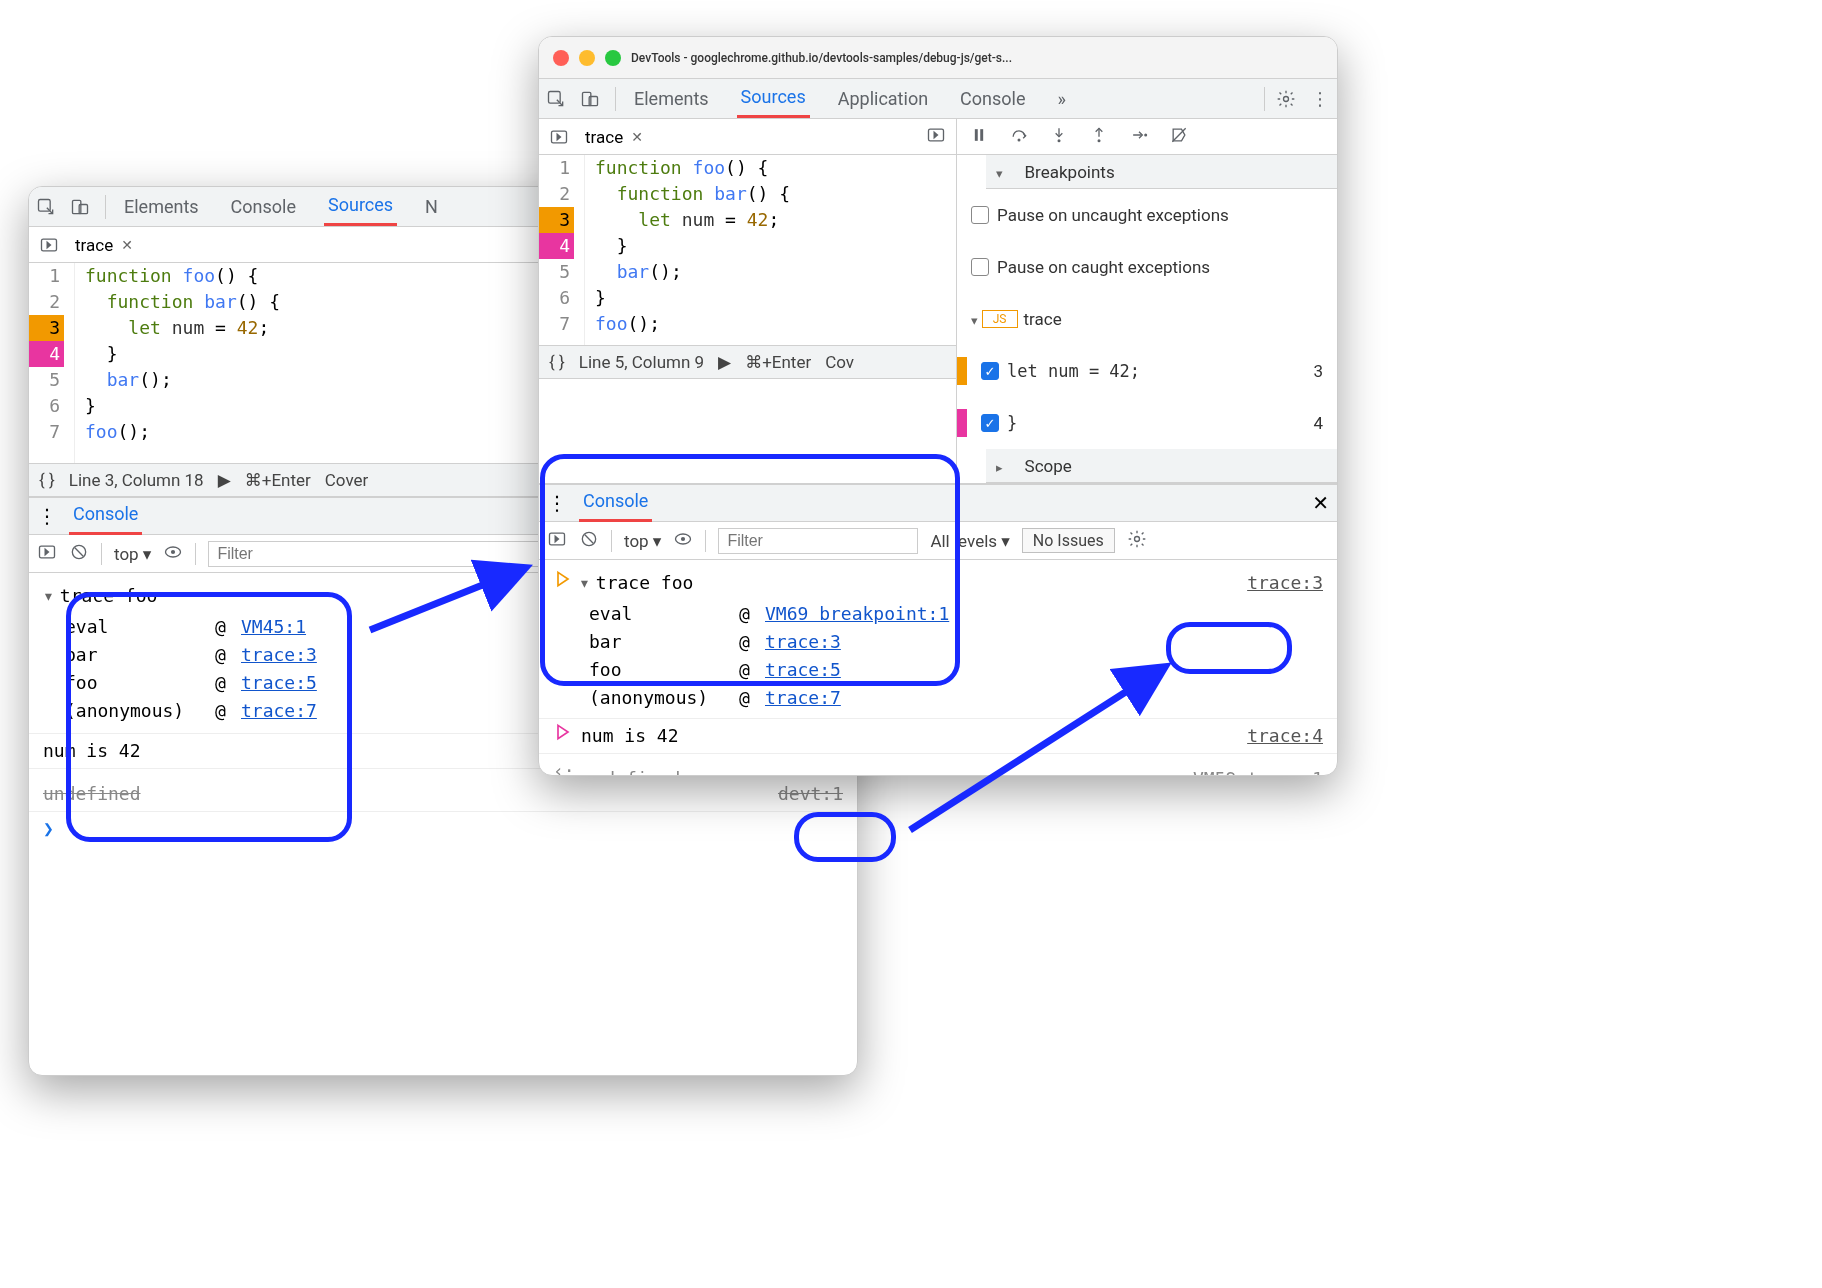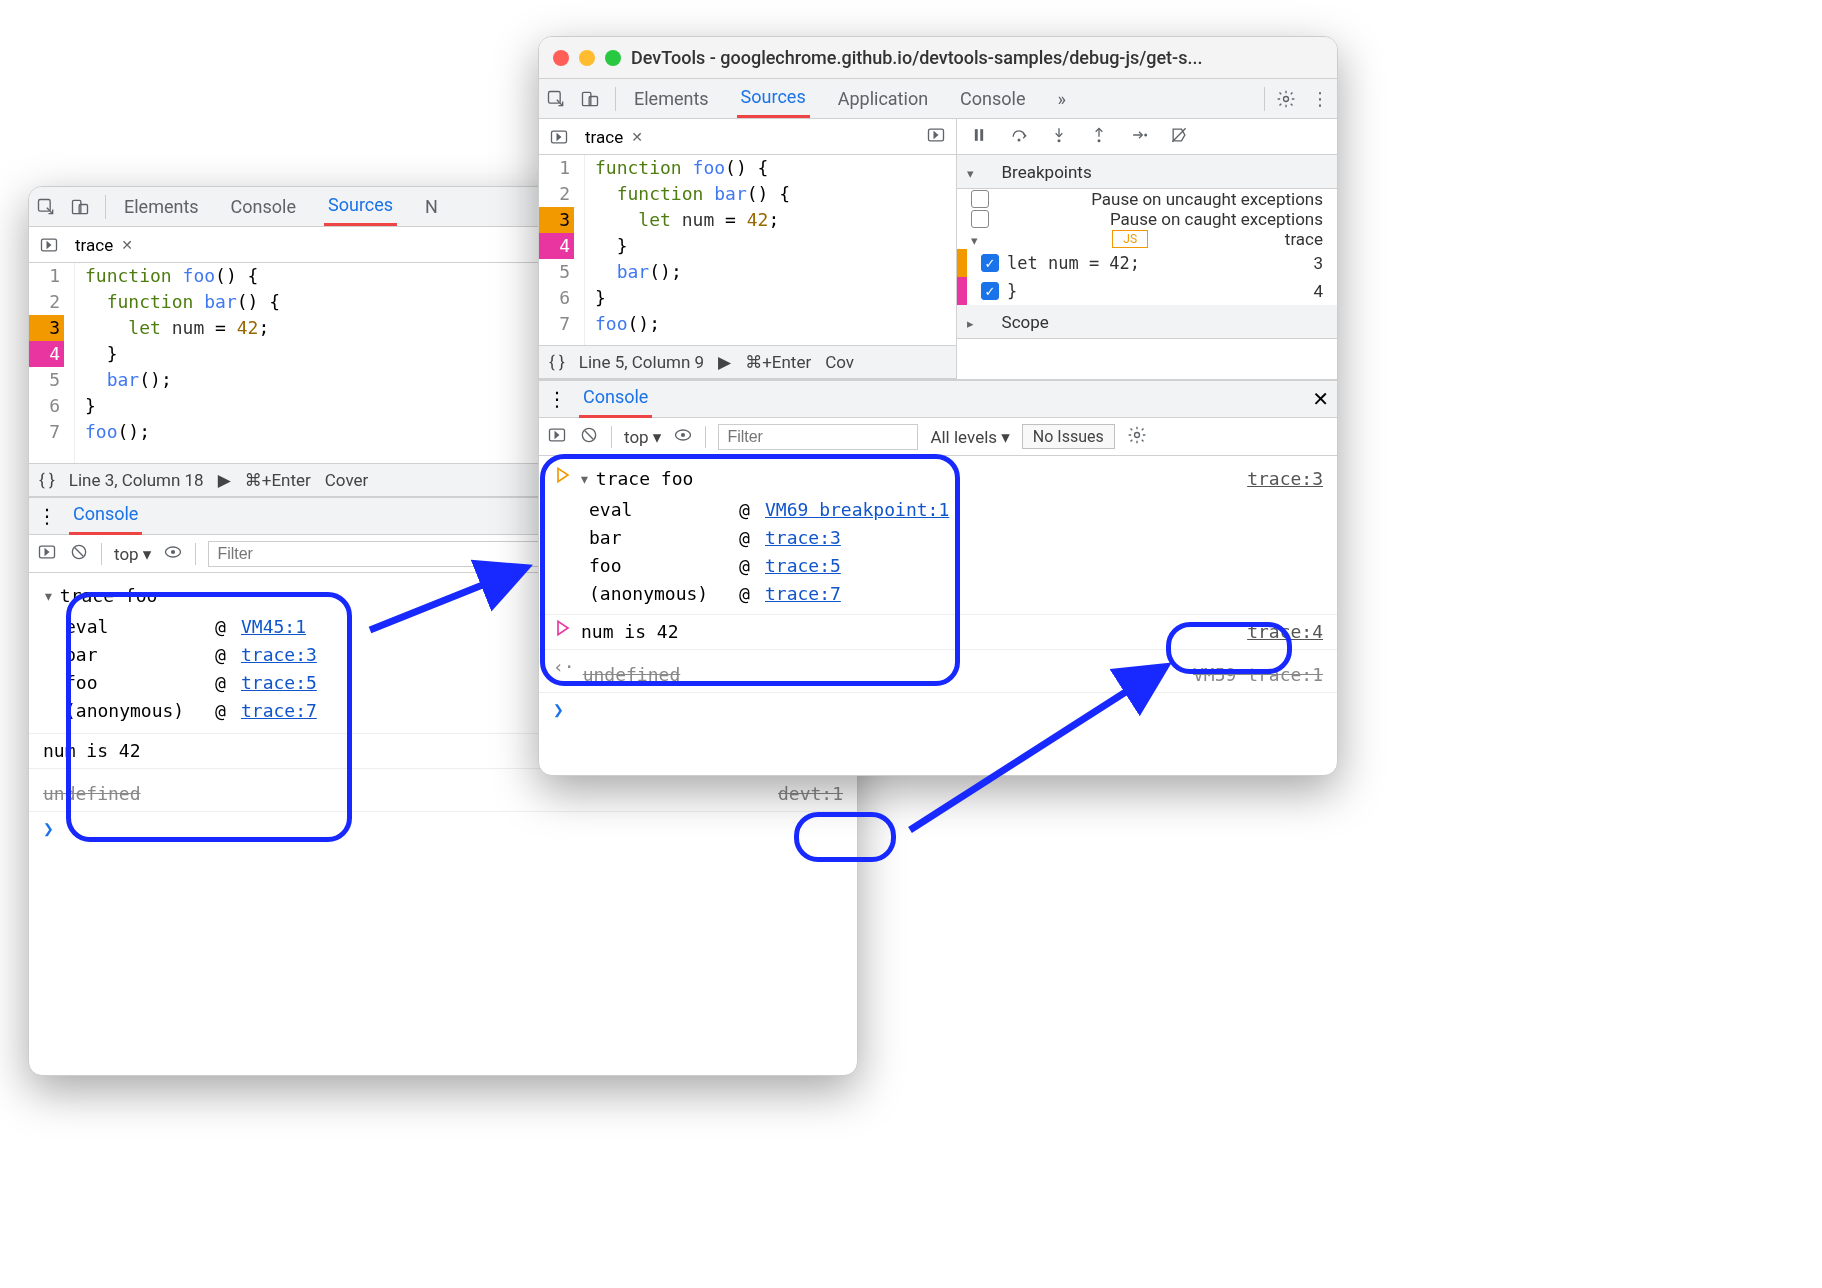--- a/index.html
+++ b/index.html
@@ -26,21 +26,21 @@
     padding: 0 14px;
     background: #f4f4f4;
     border-bottom: 1px solid #d0d0d0;
     gap: 10px;
   }
   .traffic { display: flex; gap: 10px; }
   .dot { width: 16px; height: 16px; border-radius: 50%; }
   .dot.red { background: #ff5f57; }
   .dot.yellow { background: #febc2e; }
   .dot.green { background: #28c840; }
-  .title-text { font-size: 18px; color: #333; font-weight: 500; white-space: nowrap; overflow:hidden; }
+  .title-text { font-size: 12px; color: #333; font-weight: 500; white-space: nowrap; overflow:hidden; }
   .toolbar {
     height: 40px;
     display: flex;
     align-items: center;
     border-bottom: 1px solid #d0d0d0;
     background: #f1f3f4;
     font-size: 18px;
     color: #444;
   }
   .tool-icon { width: 34px; height: 34px; display:flex; align-items:center; justify-content:center; color:#5f6368; }
@@ -72,27 +72,27 @@
   .gutter .bp-orange { background:#f29900; color:#000; position:relative; }
   .gutter .bp-magenta { background:#e835a0; color:#fff; position:relative; }
   .gutter .bp-orange::before { content:"?"; position:absolute; left:-14px; color:#f29900; }
   .gutter .bp-magenta::before { content:".."; position:absolute; left:-18px; color:#e835a0; }
   .code { padding-left:10px; }
   .kw { color:#4d7c0f; }
   .fn { color:#4078f2; }
   .num { color:#986801; }
   .id { color:#333; }
   .status-line { height:34px; border-top:1px solid #d0d0d0; border-bottom:1px solid #d0d0d0; display:flex; align-items:center; gap:14px; padding:0 10px; font-size:17px; color:#444; background:#f1f3f4; }
-  .section-header { height:34px; display:flex; align-items:center; padding:0 10px; font-size:17px; color:#333; background:#f1f3f4; border-bottom:1px solid #d0d0d0; gap:24px; }
+  .section-header { height:34px; display:flex; align-items:center; padding:0 10px; font-size:17px; color:#333; background:#f1f3f4; border-bottom:1px solid #d0d0d0; gap:18px;margin-left:29px; }
   .chev::before { content:"▾"; color:#666; font-size:13px; margin-right:4px; }
   .chev.right::before { content:"▸"; }
   .checkbox { width:18px; height:18px; border:1.5px solid #888; border-radius:3px; display:inline-flex; align-items:center; justify-content:center; color:#fff; font-size:13px; margin-right:8px; flex-shrink:0;}
   .checkbox.checked { background:#1a73e8; border-color:#1a73e8; }
   .checkbox.checked::after { content:"✓"; }
-  .pane-row { padding:0 14px; display:flex; align-items:center; font-size:17px; color:#333;justify-content:space-between; }
+  .pane-row { padding:16px 14px; display:flex; align-items:center; font-size:17px; color:#333; }
   .mono { font-family: Menlo, Consolas, monospace; }
   .console-header { height:38px; display:flex; align-items:center; gap:12px; padding:0 8px; border-top:1px solid #d0d0d0; border-bottom:1px solid #d0d0d0; background:#f1f3f4; font-size:18px; }
   .console-sub { height:38px; display:flex; align-items:center; gap:12px; padding:0 8px; border-bottom:1px solid #d0d0d0; font-size:17px; color:#444; }
   .filter-input { border:1px solid #ccc; height:26px; padding:0 8px; font-size:16px; background:#fff; }
   .console-body { font-family: Menlo, Consolas, monospace; font-size:18px; line-height:28px; padding:6px 0; }
   .console-row { display:flex; padding:3px 14px; }
   .console-row.bordered { border-top:1px solid #eee; }
   .link { color:#1155cc; text-decoration:underline; cursor:pointer; }
   .src-link { color:#555; text-decoration:underline; margin-left:auto; }
   .trace-tbl { padding-left:36px; }

